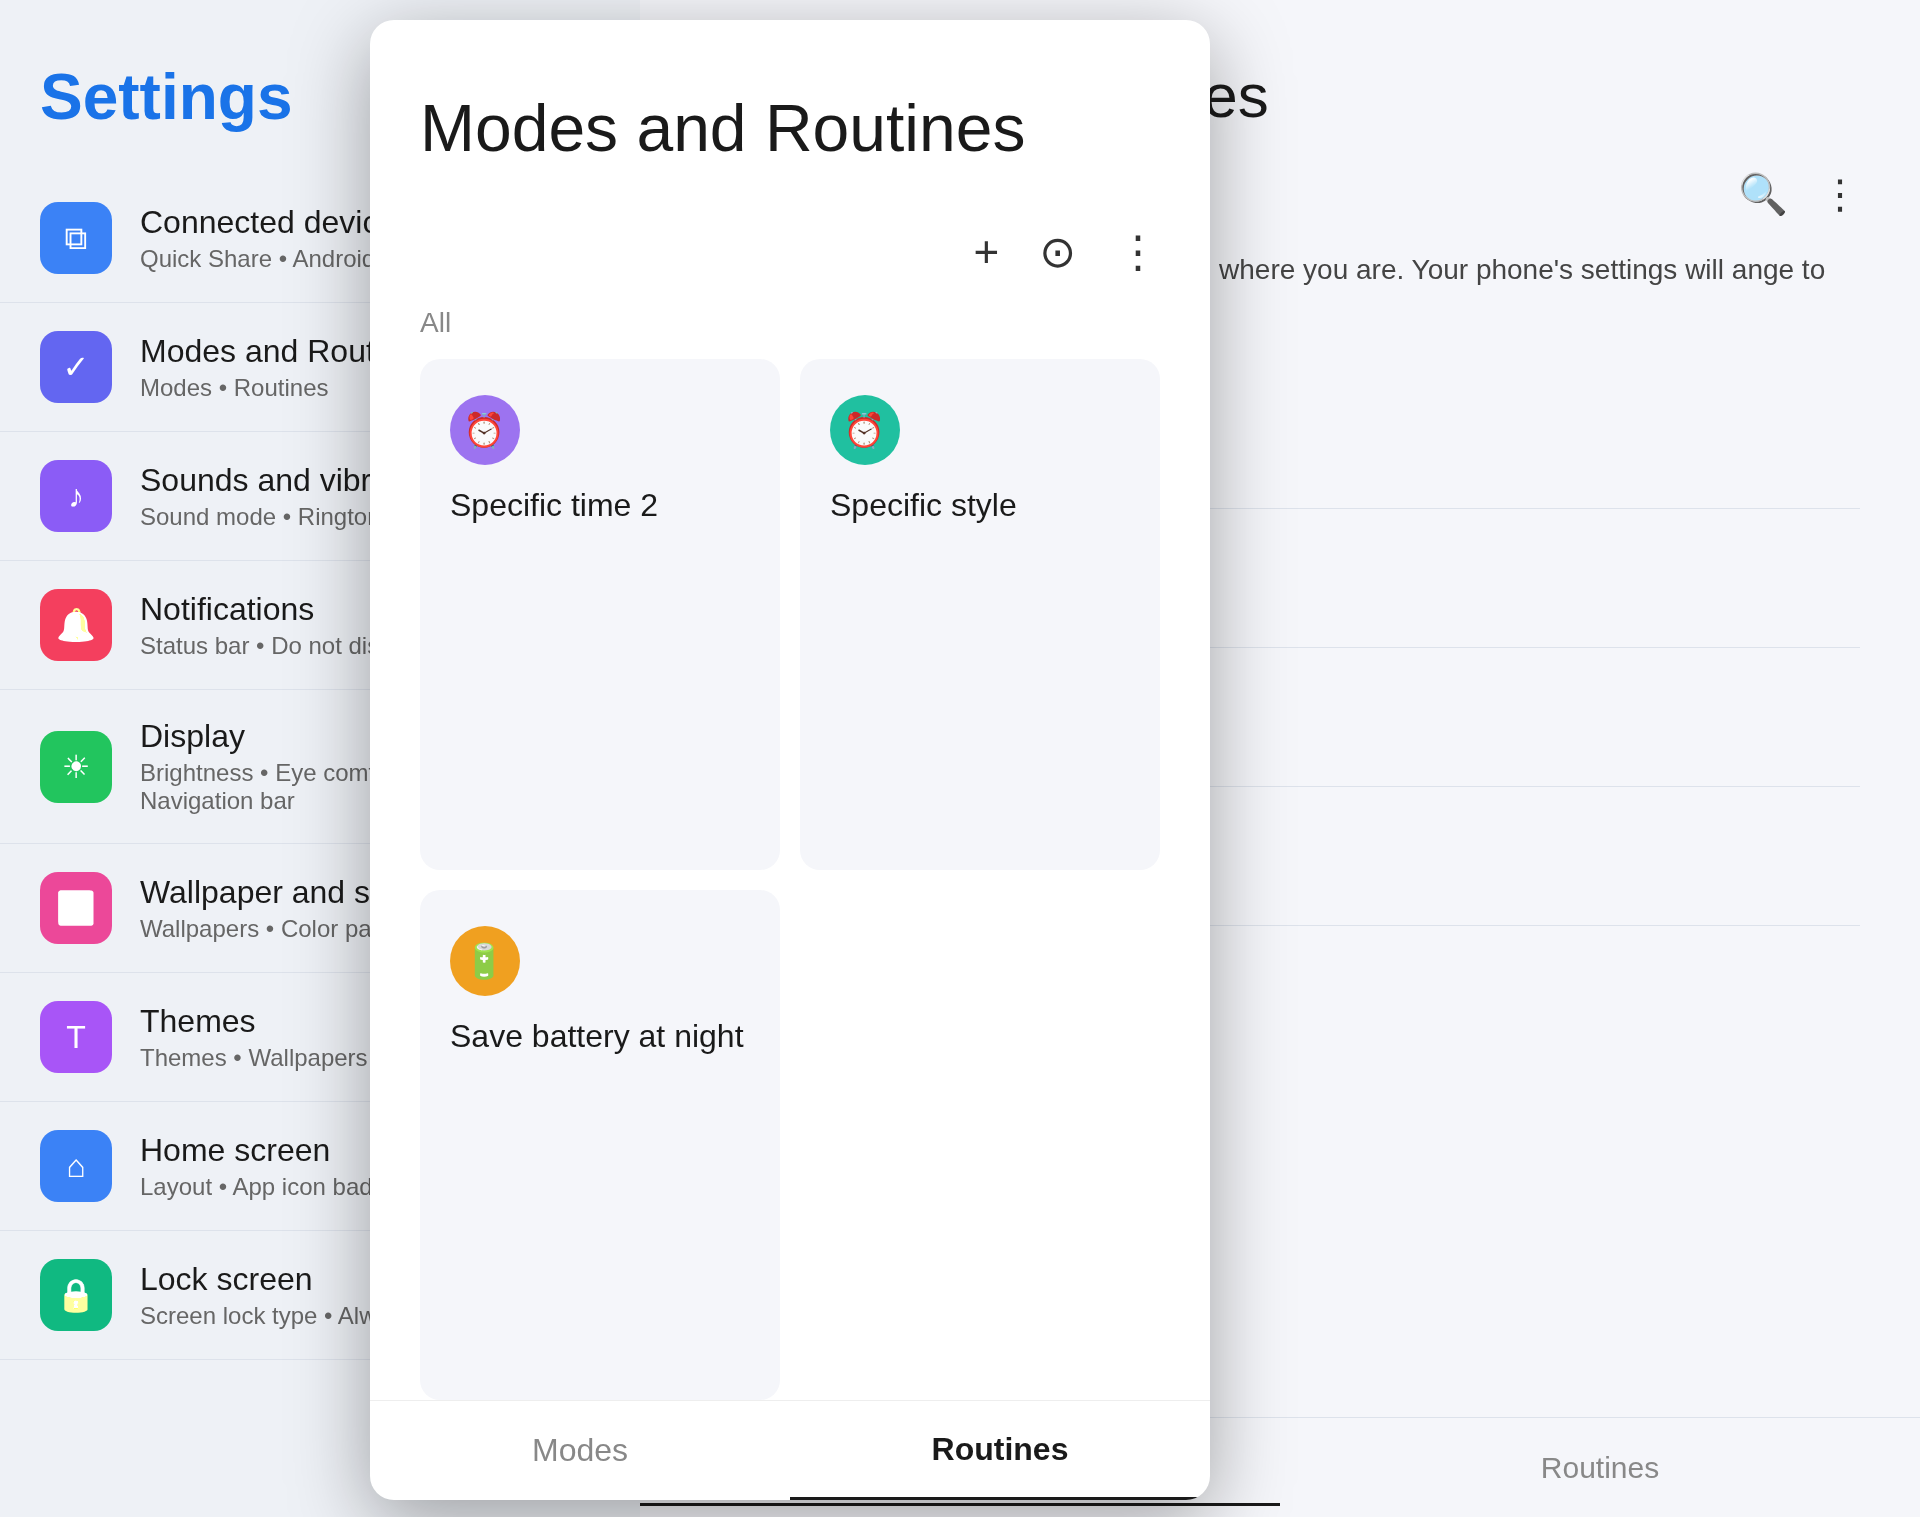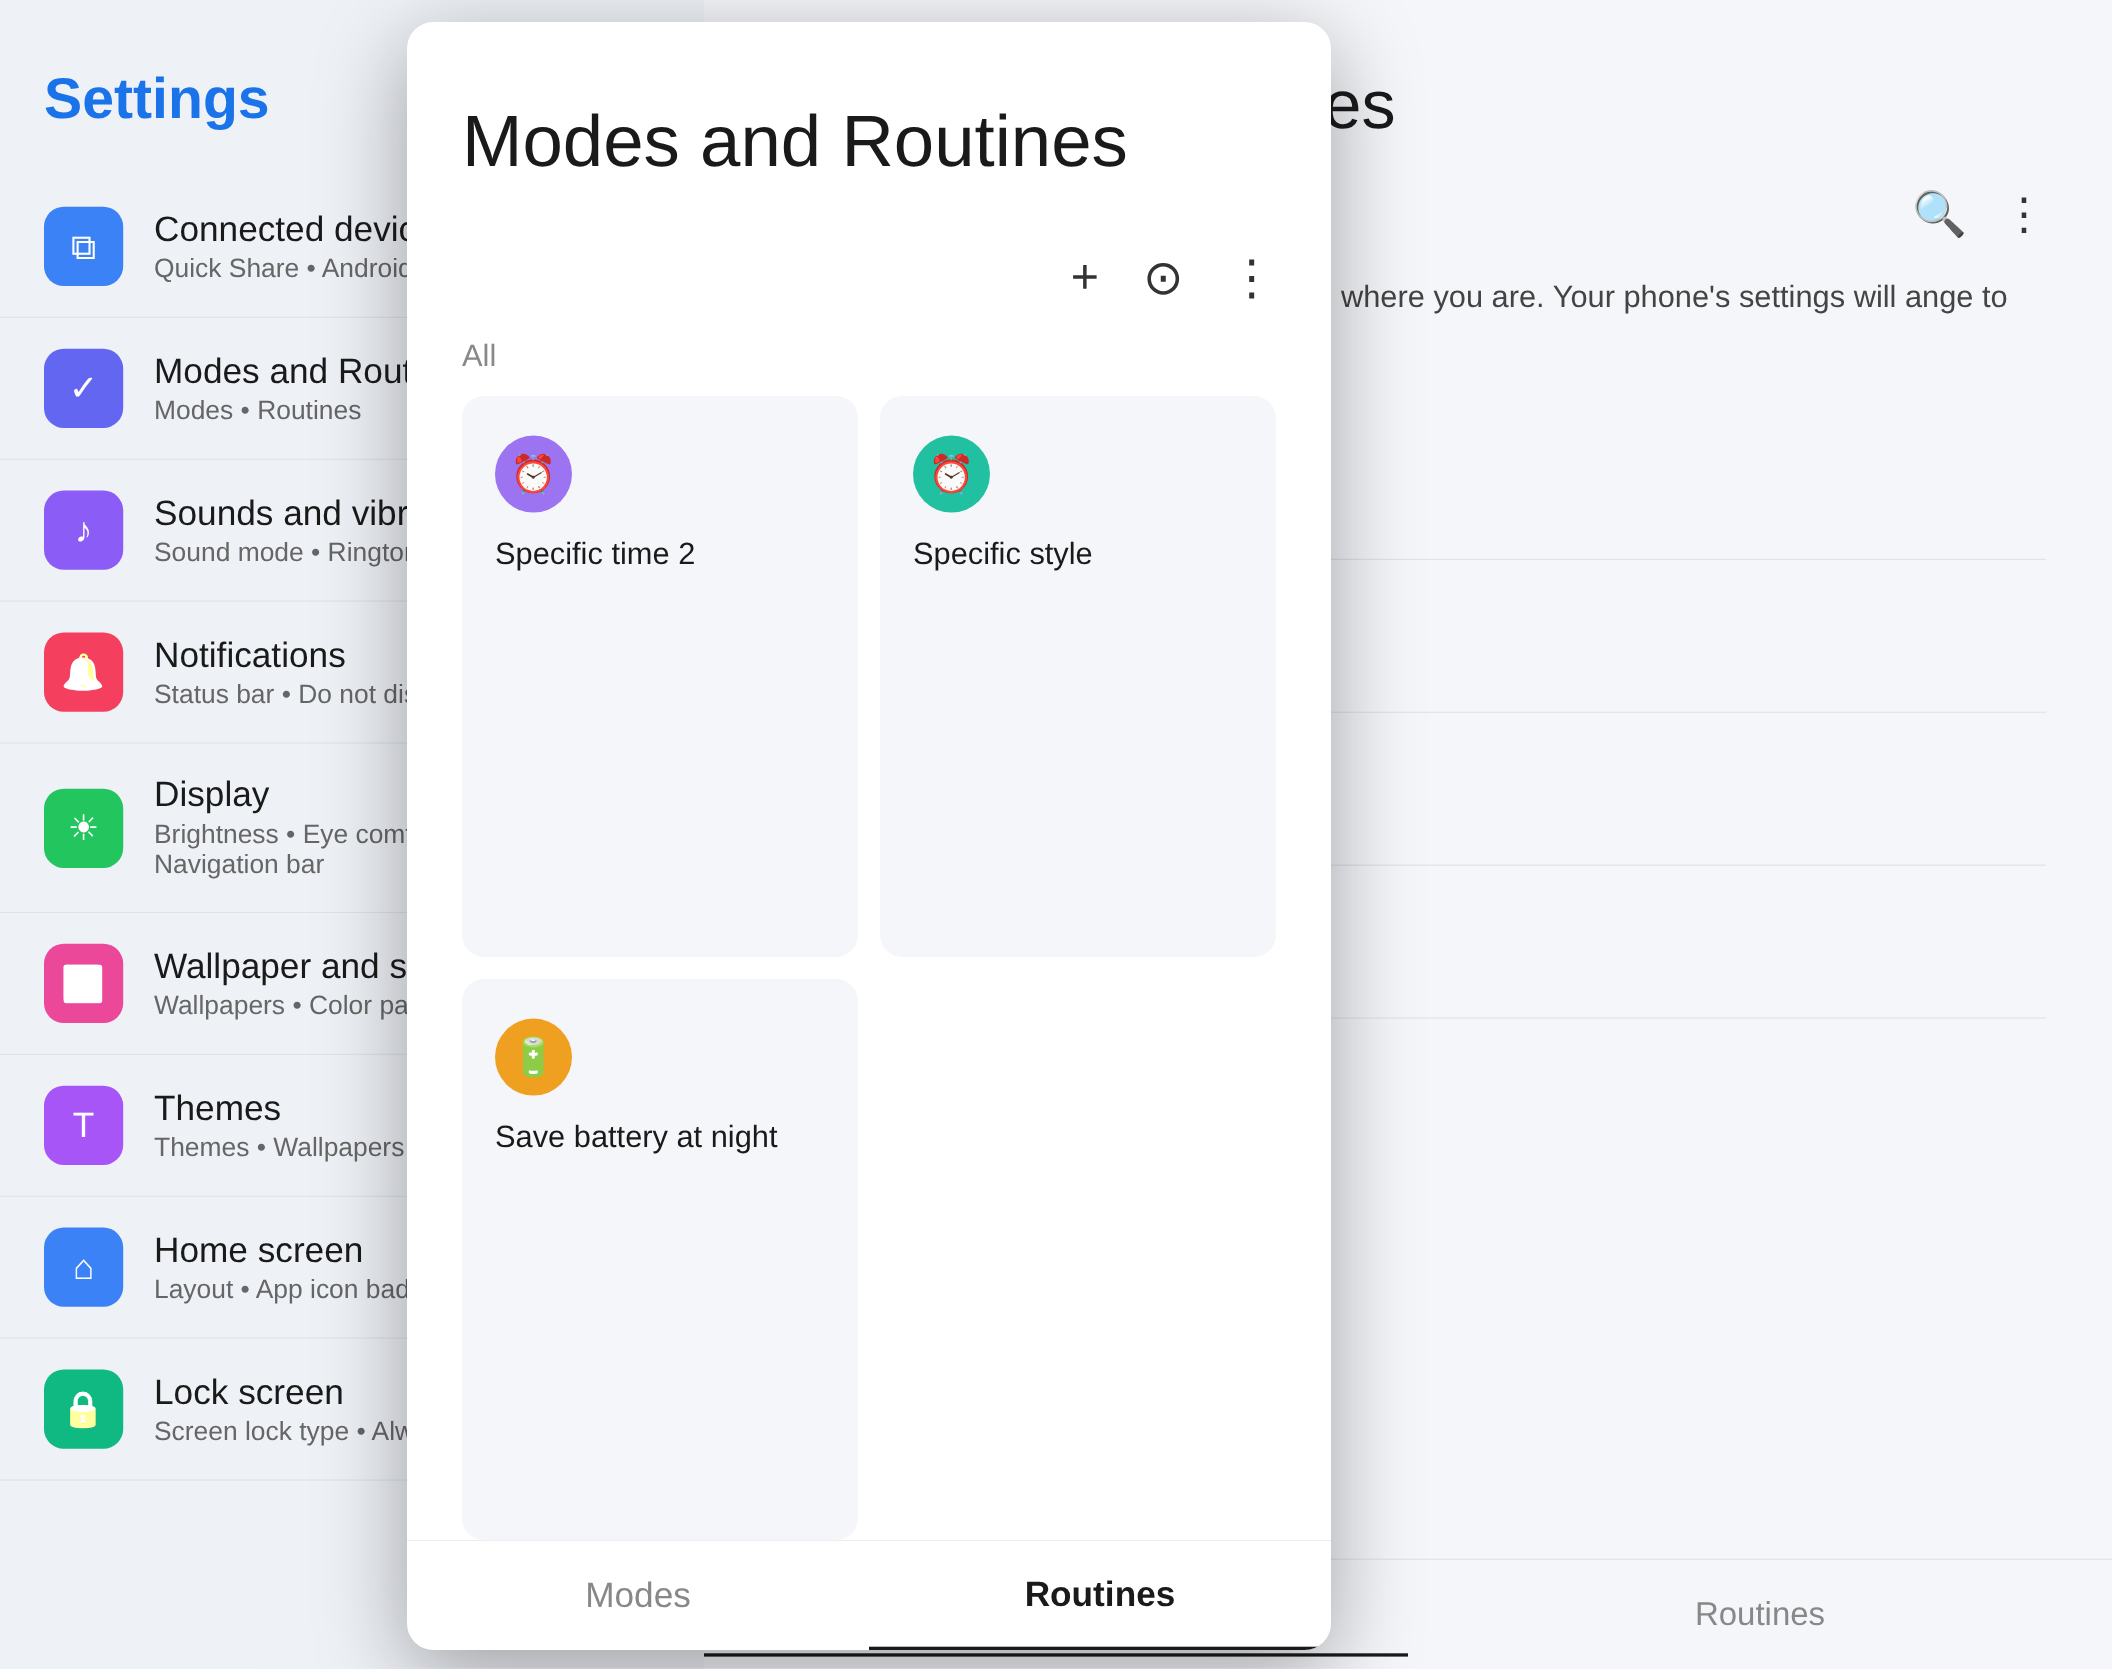--- a/index.html
+++ b/index.html
@@ -17,21 +17,21 @@
       position: absolute;
       left: 0;
       top: 0;
       width: 640px;
       height: 1517px;
       background: #eef1f6;
       padding: 60px 0 0 0;
     }
     .settings-title {
       color: #1a73e8;
-      font-size: 52px;
+      font-size: 64px;
       font-weight: 700;
       padding: 0 40px 40px 40px;
     }
     .settings-list {
       list-style: none;
     }
     .settings-item {
       display: flex;
       align-items: center;
       padding: 28px 40px;
@@ -217,21 +217,21 @@
       width: 70px;
       height: 70px;
       border-radius: 50%;
       display: flex;
       align-items: center;
       justify-content: center;
       font-size: 34px;
       margin-bottom: 20px;
     }
     .routine-name {
-      font-size: 28px;
+      font-size: 32px;
       font-weight: 500;
       color: #1a1a1a;
       line-height: 1.3;
     }
     .icon-purple-bg { background: #9c73f0; }
     .icon-teal-bg { background: #20c0a0; }
     .icon-orange-bg { background: #f0a020; }
 
     .front-panel-bottom {
       display: flex;

